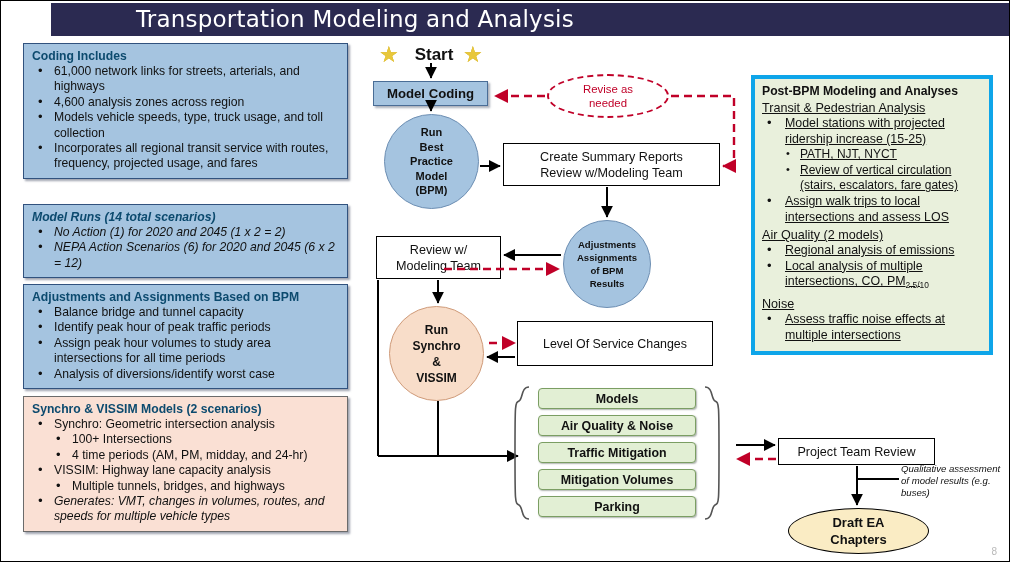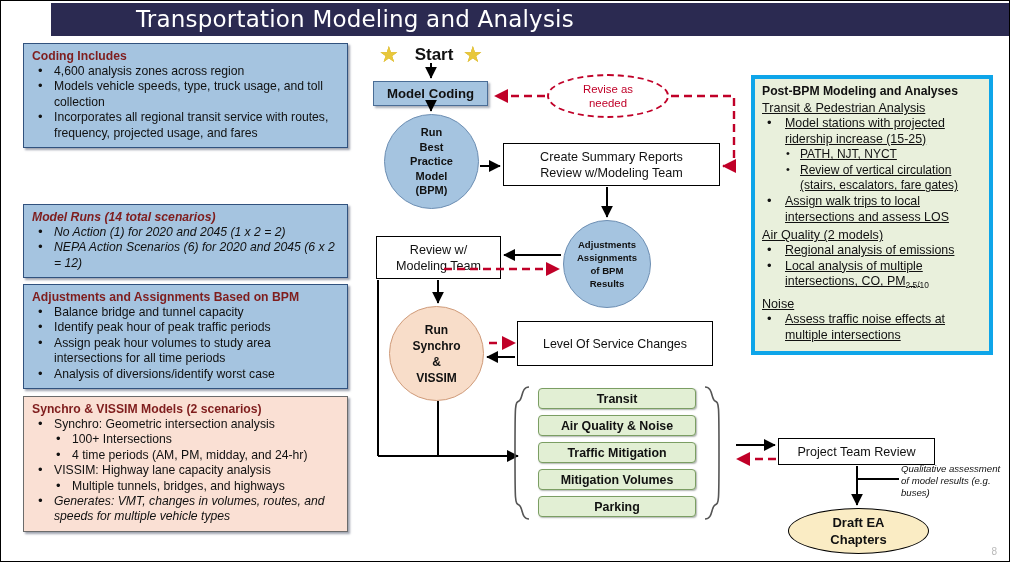--- a/index.html
+++ b/index.html
@@ -31,21 +31,21 @@
   .lbox{
     position:absolute;left:22px;
     box-sizing:border-box;
     border:1px solid #31527e;
     box-shadow:1.5px 1.5px 2px rgba(80,90,110,.55);
     padding:5px 8px 6px 8px;
   }
   .lbox.blue{background:#a5c4e0;}
   .lbox.peach{background:#fae0d4;border:1px solid #6b6b6b;}
   .lbox h3{
-    margin:0 0 1px 0;font-size:12.2px;font-weight:bold;color:#7f1d1d;
+    margin:0 0 1px 0;font-size:12.2px;font-weight:bold;color:#0c4a6e;
   }
   .lbox ul{margin:0;padding:0;list-style:none;}
   .lbox li{
     position:relative;font-size:12.2px;line-height:15.4px;color:#111;
     padding-left:22px;margin-bottom:0px;
   }
   .lbox li:before{
     content:"•";position:absolute;left:6px;top:-1px;font-size:13px;
   }
   .lbox li.sub{padding-left:40px;}
@@ -130,20 +130,21 @@
 
 <div class="slide">
 
   <div class="titlebar">
     <div class="ttl">Transportation Modeling and Analysis</div>
   </div>
 
   <div class="lbox blue" id="box-coding">
     <h3>Coding Includes</h3>
     <ul>
+      <li>61,000 network links for streets, arterials, and highways</li>
       <li>4,600 analysis zones across region</li>
       <li>Models vehicle speeds, type, truck usage, and toll collection</li>
       <li>Incorporates all regional transit service with routes, frequency, projected usage, and fares</li>
     </ul>
   </div>
 
   <div class="lbox blue" id="box-runs">
     <h3>Model Runs (14 total scenarios)</h3>
     <ul>
       <li>No Action (1) for 2020 and 2045 (1 x 2 = 2)</li>
@@ -236,21 +237,21 @@
     <span>Run</span>
     <span>Synchro</span>
     <span>&amp;</span>
     <span>VISSIM</span>
   </div>
 
   <div class="node rect" id="n-mtreview">
     <span>Level Of Service Changes</span>
   </div>
 
-  <div class="pill" style="top:387px">Transit</div>
+  <div class="pill" style="top:387px">Models</div>
   <div class="pill" style="top:414px">Air Quality &amp; Noise</div>
   <div class="pill" style="top:441px">Traffic Mitigation</div>
   <div class="pill" style="top:468px">Mitigation Volumes</div>
   <div class="pill" style="top:495px">Parking</div>
 
   <div class="node rect" id="n-ptreview">Project Team Review</div>
 
   <div class="node ellipse" id="n-draftea">
     <span>Draft EA</span>
     <span>Chapters</span>

